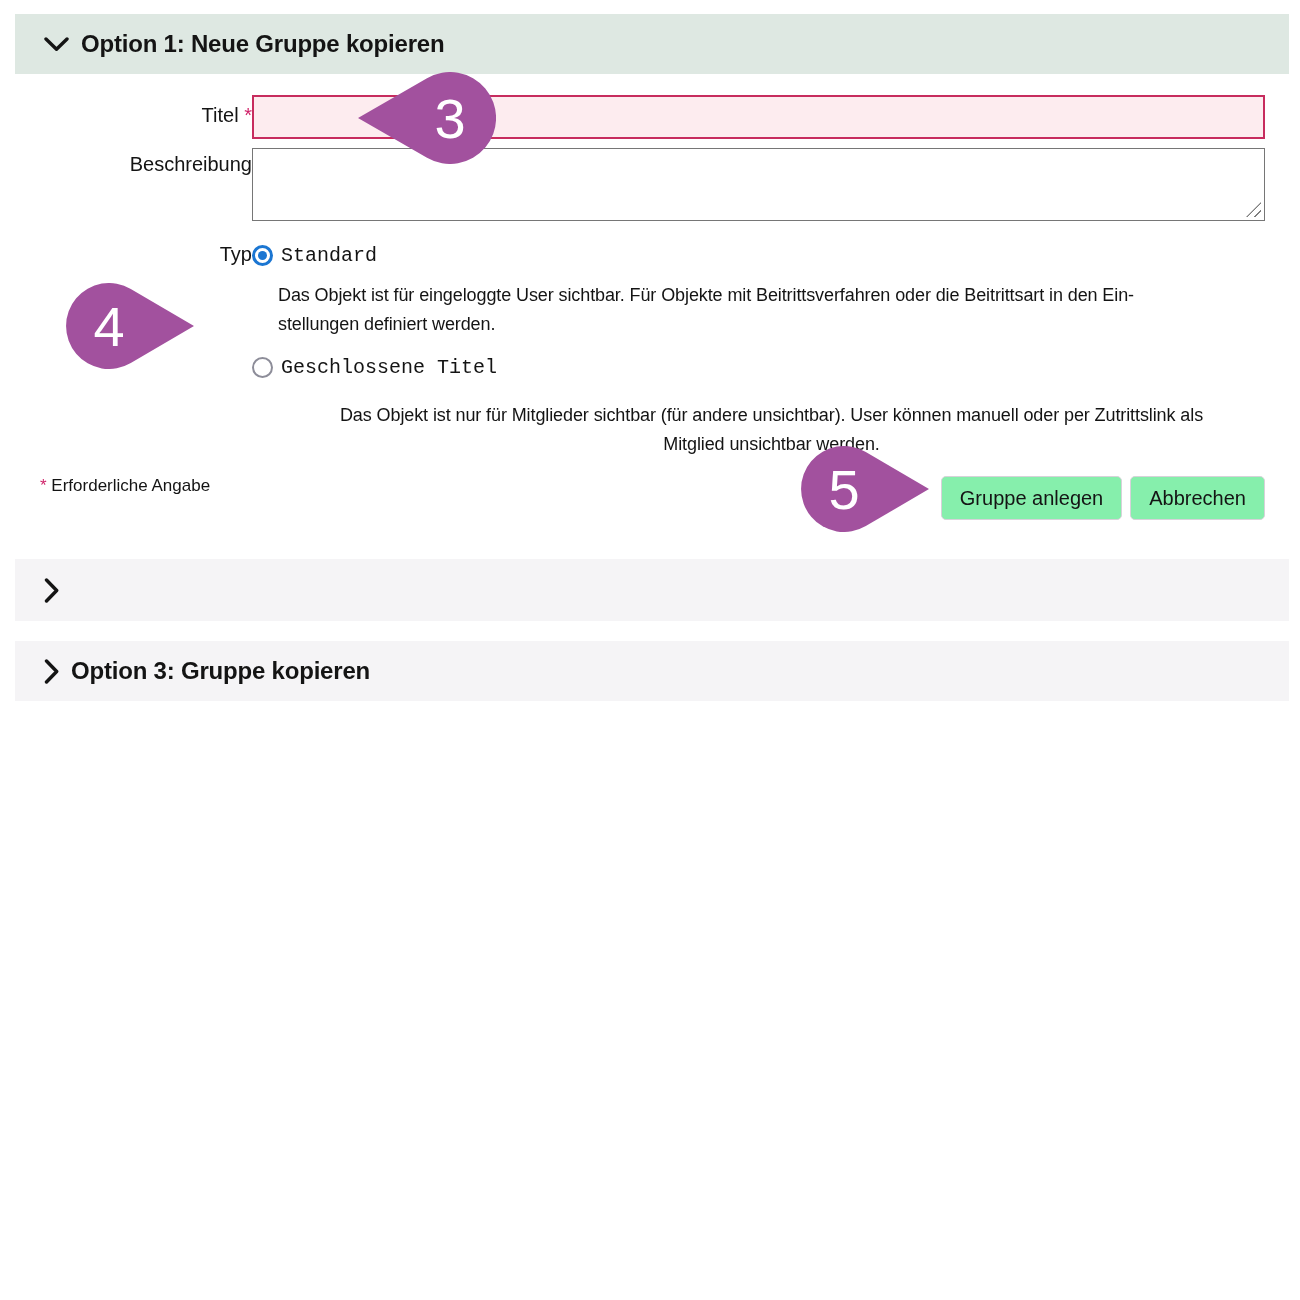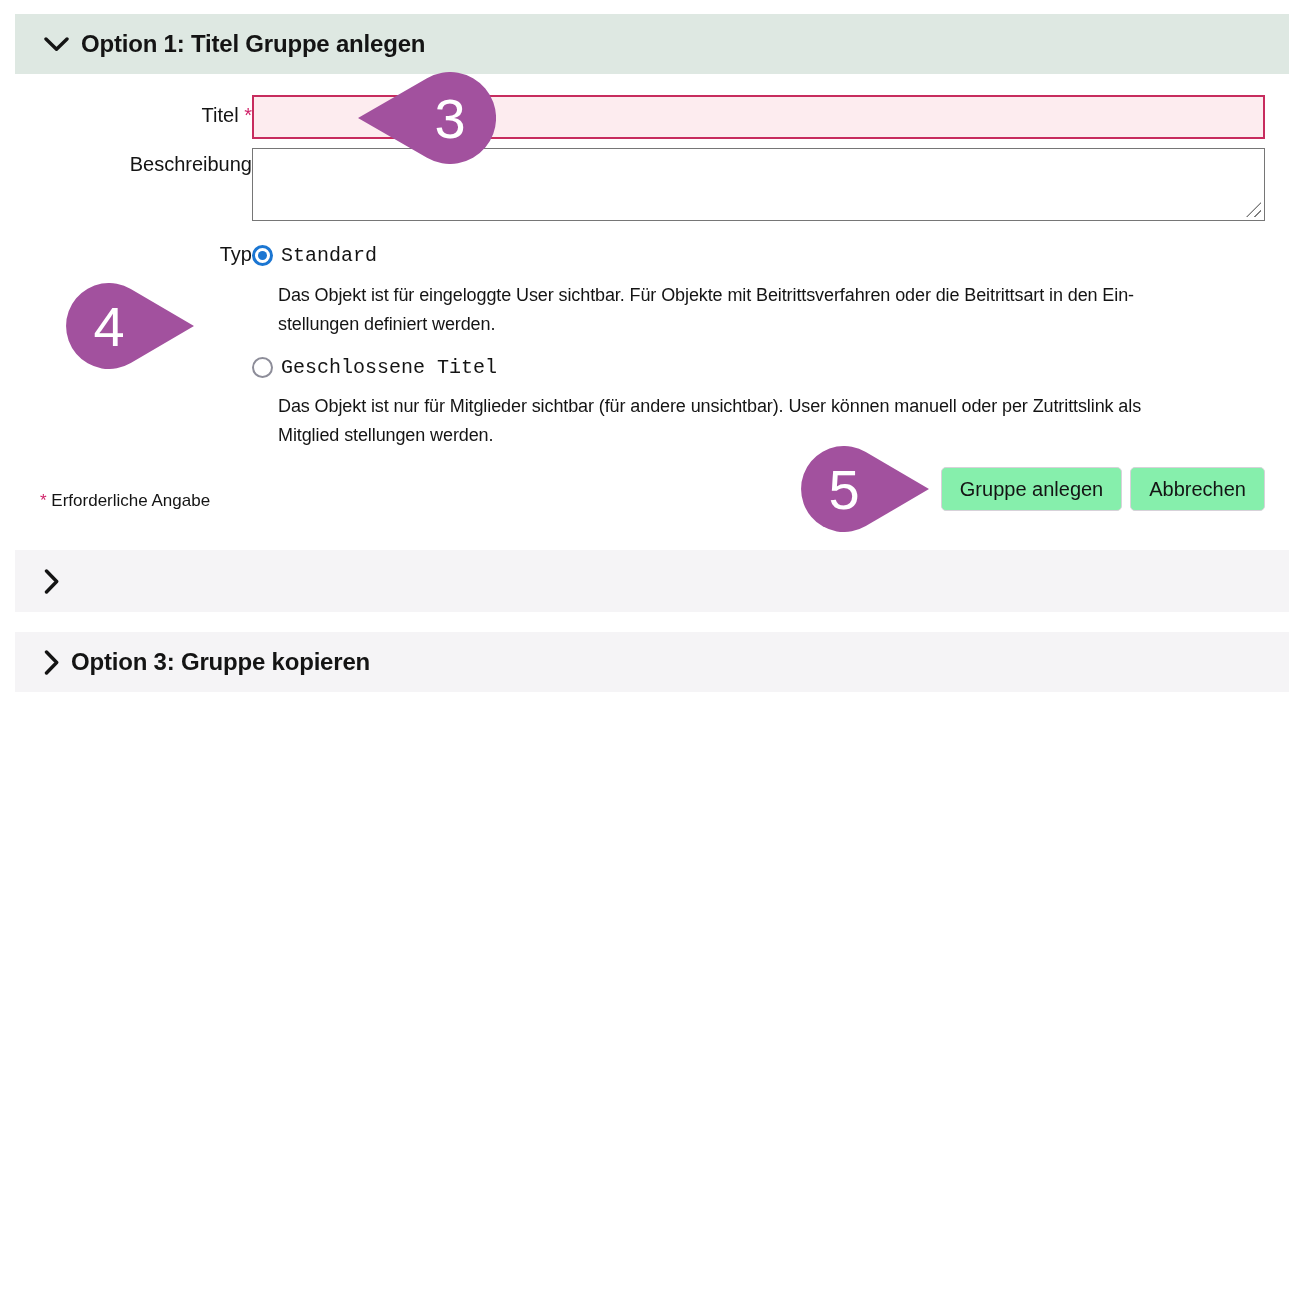--- a/index.html
+++ b/index.html
@@ -76,26 +76,26 @@
     background: #1b76d2; border-radius: 50%;
   }
   .radio.unselected { border: 2px solid #8d8d99; background: #fff; }
   .radio-label { font-size: 20px; margin-left: 8px; }
   .radio-desc {
     margin: 14px 0 0 26px;
     font-size: 18px; line-height: 29px; letter-spacing: -0.1px;
   }
   .radio-desc span { display: block; white-space: nowrap; }
   .radio-line.second { margin-top: 16px; }
-  .radio-desc.second { margin-top: 13px; }
+  .radio-desc.second { margin-top: 22px; text-align: center; }
 
   
   .footer-row {
     margin-top: 17px;
-    display: flex; justify-content: space-between; align-items: flex-end;
+    display: flex; justify-content: space-between; align-items: flex-start;
     padding-right: 24px;
   }
   .required-note { font-size: 17px; padding-left: 25px; }
   .btn-group { display: flex; gap: 8px; }
   .btn {
     height: 44px;
     background: #86efac;
     border: 1px solid #d7d2d9;
     border-radius: 5px;
     font-size: 20px; font-family: "Liberation Sans", sans-serif;
@@ -124,21 +124,21 @@
 </style>
 </head>
 <body>
 
 <div class="page">
 
   <div class="acc-header open">
     <svg class="chev" width="25" height="15" viewBox="0 0 25 15">
       <path d="M2 2 L12.5 12.2 L23 2" fill="none" stroke="#141414" stroke-width="3.4" stroke-linecap="round" stroke-linejoin="round"></path>
     </svg>
-    <span class="acc-title">Option 1: Titel Gruppe anlegen</span>
+    <span class="acc-title">Option 1: Neue Gruppe kopieren</span>
   </div>
 
   <div class="form">
 
     <div class="row row-title">
       <div class="label-col">
         <span>Titel</span>
         <span class="required-mark">*</span>
       </div>
       <div class="field-col">
@@ -170,21 +170,21 @@
           <span>Das Objekt ist für eingeloggte User sichtbar. Für Objekte mit Beitrittsverfahren oder die Beitrittsart in den Ein-</span>
           <span>stellungen definiert werden.</span>
         </div>
 
         <div class="radio-line second">
           <span class="radio unselected"></span>
           <span class="radio-label">Geschlossene Titel</span>
         </div>
         <div class="radio-desc second">
           <span>Das Objekt ist nur für Mitglieder sichtbar (für andere unsichtbar). User können manuell oder per Zutrittslink als</span>
-          <span>Mitglied stellungen werden.</span>
+          <span>Mitglied unsichtbar werden.</span>
         </div>
 
       </div>
     </div>
 
   </div>
 
   <div class="footer-row">
     <div class="required-note">
       <span class="required-mark">*</span>

